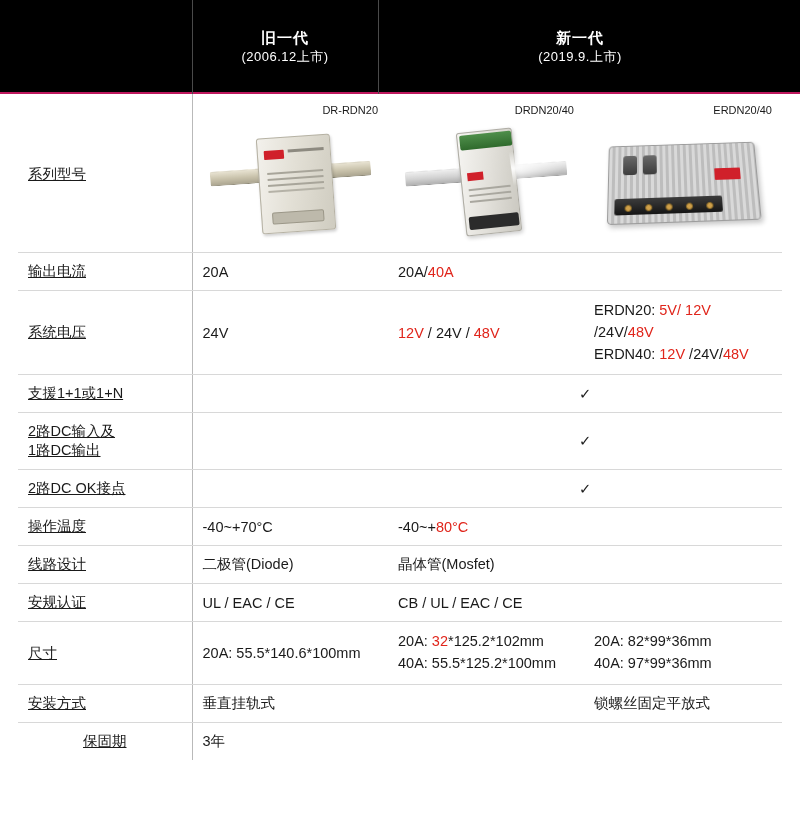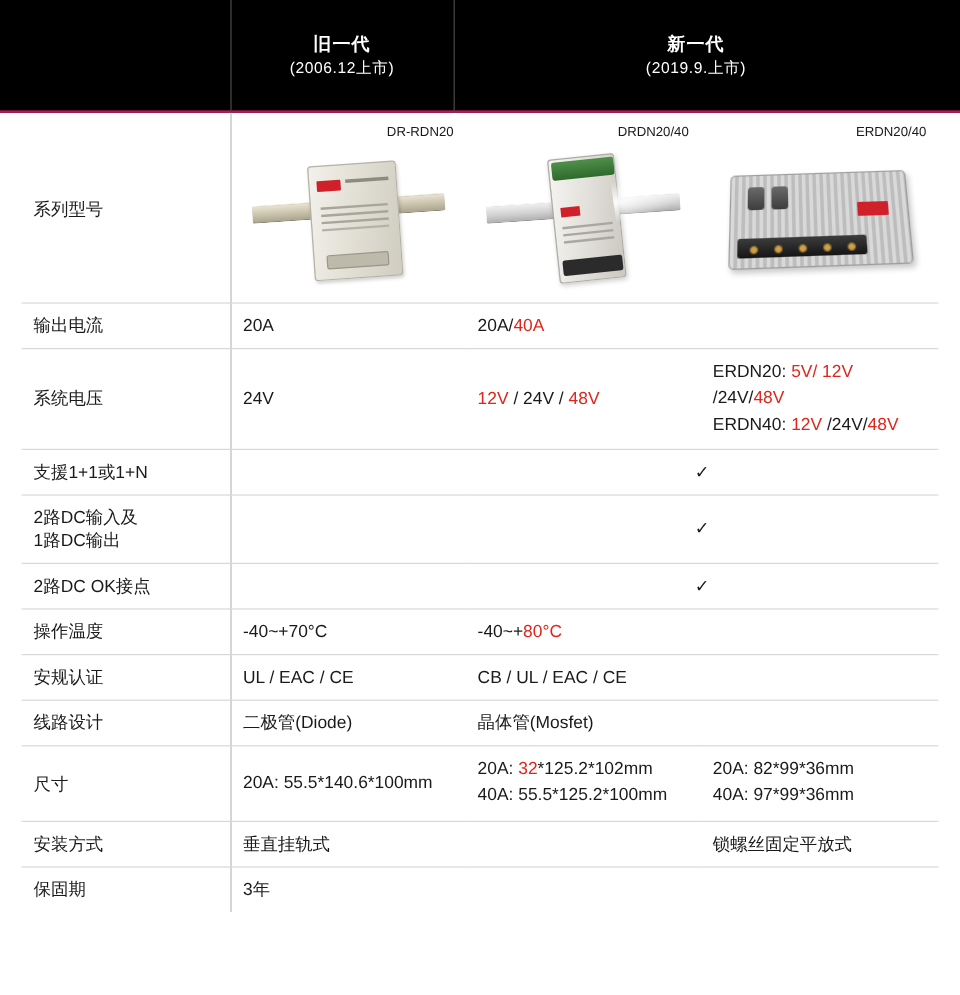--- a/index.html
+++ b/index.html
@@ -68,20 +68,21 @@
   }
   .col-label { width: 174px; }
   .col-a     { width: 196px; }
   .col-b     { width: 196px; }
   .col-c     { width: 198px; }
 
   
   td.label {
     border-right: 1px solid #b9b9b9;
     font-size: 15px;
+    text-decoration: underline;
   }
   td.sep-right { border-right: 0; }
 
   .red { color: #e0251b; }
   .check {
     font-size: 19px;
     color: #333;
     text-align: center;
     line-height: 1;
   }
@@ -365,29 +366,29 @@
         <td colspan="2" class="sep-right check">✓</td>
       </tr>
 
       <tr>
         <td class="label">操作温度</td>
         <td>-40~+70°C</td>
         <td colspan="2" class="sep-right"><span>-40~+</span><span class="red">80°C</span></td>
       </tr>
 
       <tr>
+        <td class="label">线路设计</td>
+        <td>二极管(Diode)</td>
+        <td colspan="2" class="sep-right red">晶体管(Mosfet)</td>
+      </tr>
+
+      <tr>
         <td class="label">安规认证</td>
         <td>UL / EAC / CE</td>
         <td colspan="2" class="sep-right">CB / UL / EAC / CE</td>
-      </tr>
-
-      <tr>
-        <td class="label">线路设计</td>
-        <td>二极管(Diode)</td>
-        <td colspan="2" class="sep-right red">晶体管(Mosfet)</td>
       </tr>
 
       <tr>
         <td class="label">尺寸</td>
         <td class="xsmall">20A: 55.5*140.6*100mm</td>
         <td class="xsmall two-line">
           <div><span>20A: </span><span class="red">32</span><span>*125.2*102mm</span></div>
           <div>40A: 55.5*125.2*100mm</div>
         </td>
         <td class="sep-right xsmall two-line">
@@ -397,21 +398,21 @@
       </tr>
 
       <tr>
         <td class="label">安装方式</td>
         <td>垂直挂轨式</td>
         <td></td>
         <td class="sep-right red">锁螺丝固定平放式</td>
       </tr>
 
       <tr>
-        <td class="label" style="border-bottom:0;">保固期</td>
+        <td class="label" style="border-bottom:0;text-align:center;">保固期</td>
         <td style="border-bottom:0;">3年</td>
         <td style="border-bottom:0;"></td>
         <td class="sep-right" style="border-bottom:0;"></td>
       </tr>
 
     </tbody>
   </table>
 </div>
 
 </body></html>

